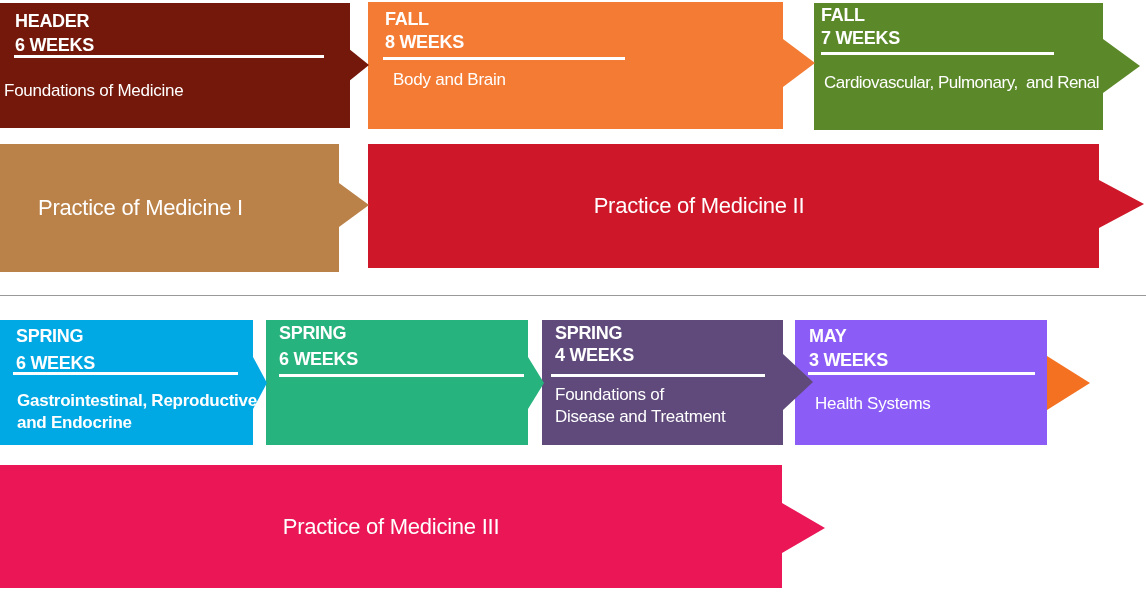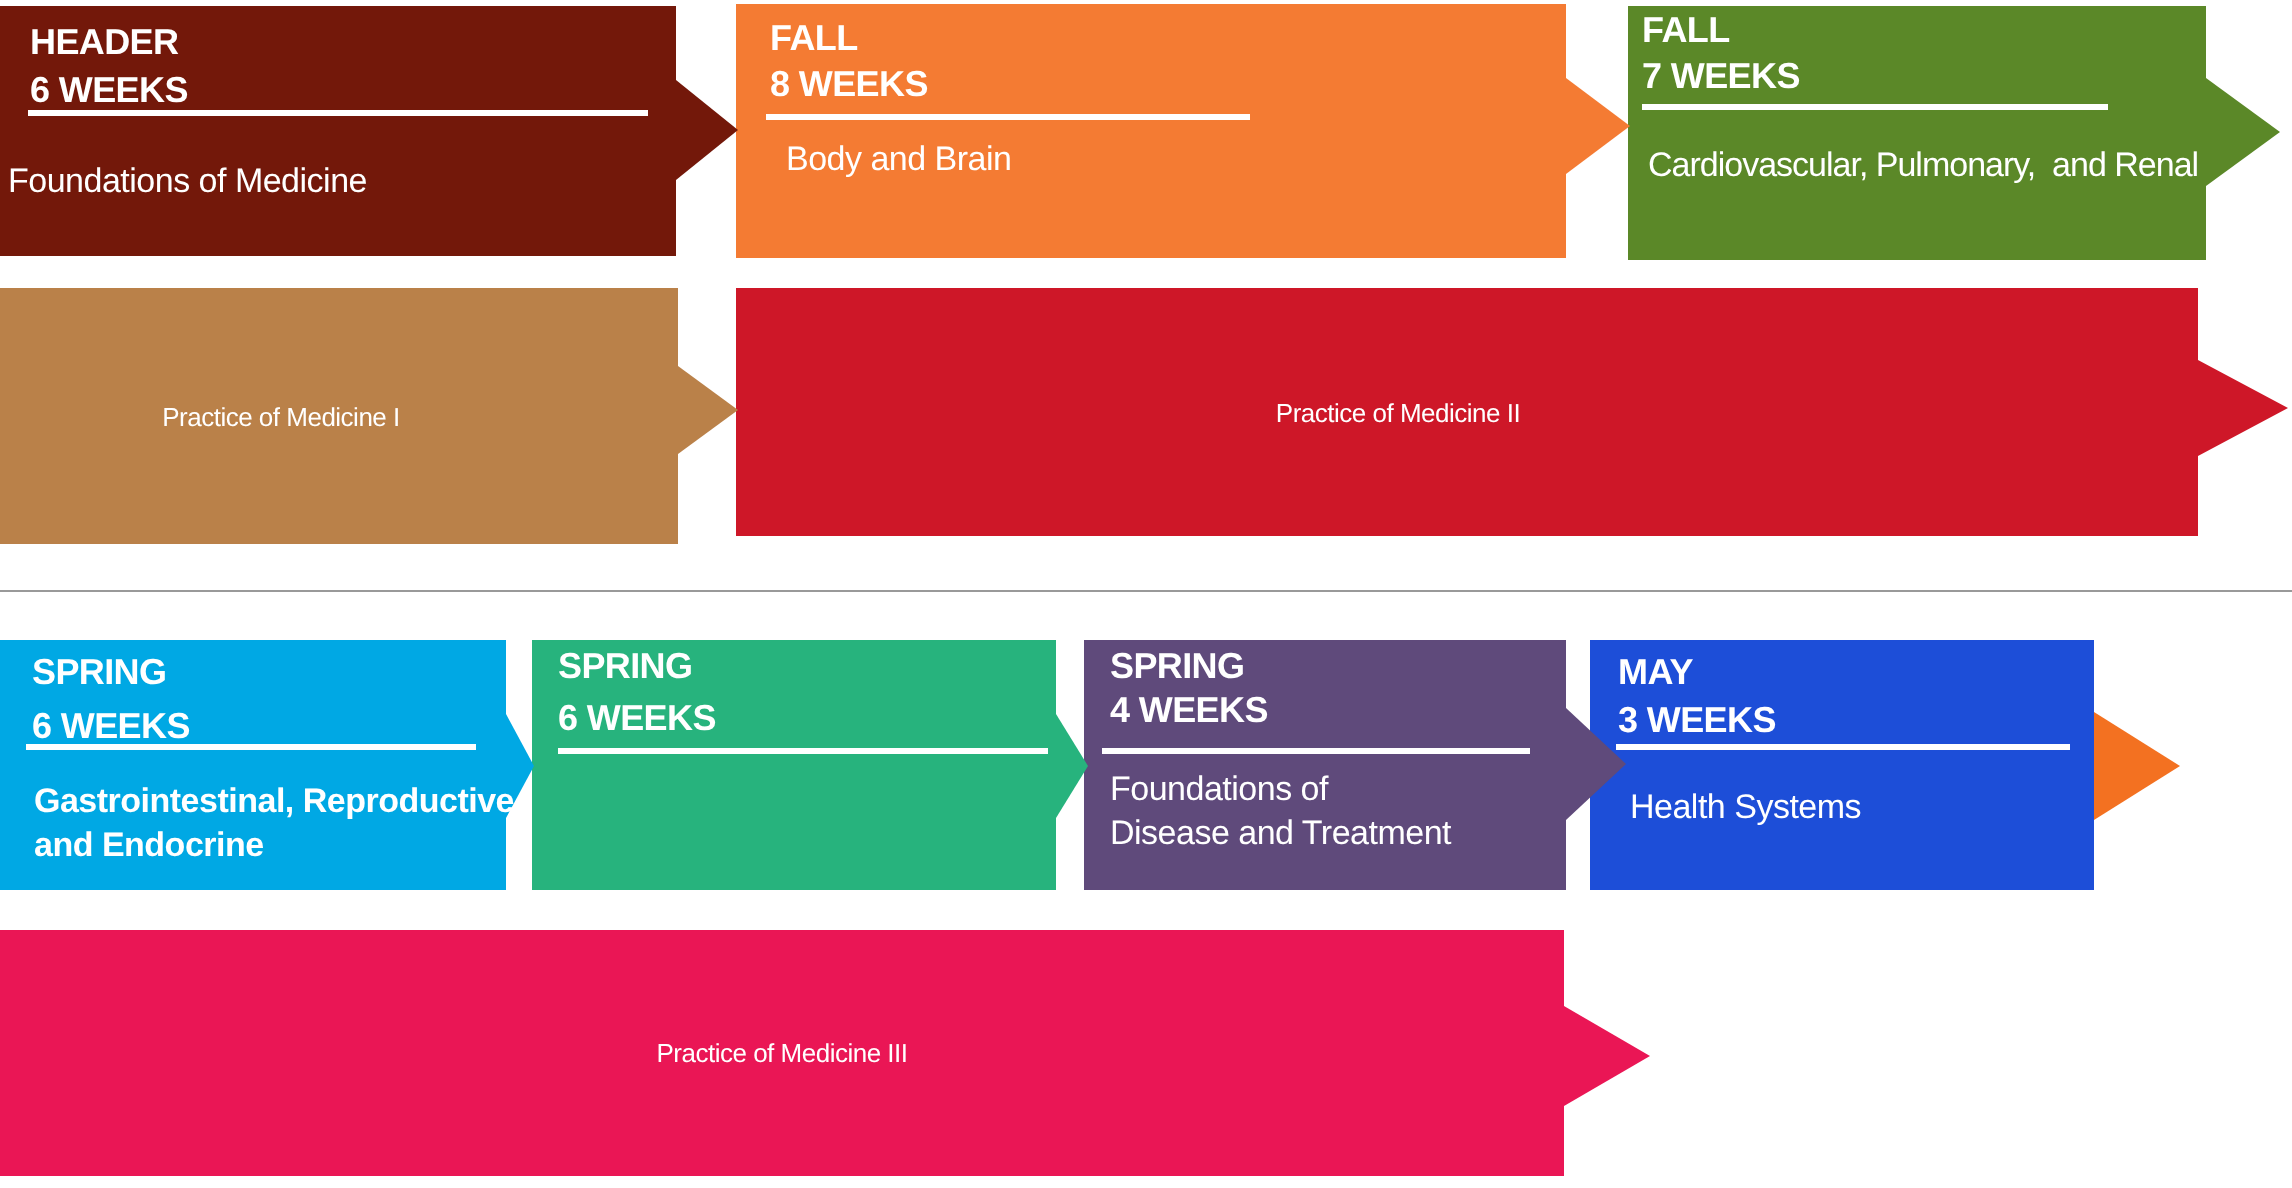--- a/index.html
+++ b/index.html
@@ -46,27 +46,27 @@
   }
   .center-label {
     position: absolute;
     top: 0;
     bottom: 0;
     left: 0;
     right: 0;
     display: flex;
     align-items: center;
     justify-content: center;
-    font-size: 13px;
+    font-size: 22px;
     letter-spacing: -0.25px;
     white-space: pre;
   }
 
   
-  #block-header-6weeks { left: 0; top: 3px; width: 338px; height: 125px; z-index: 13; }
+  #block-header-6weeks { left: 0; top: 3px; width: 338px; height: 125px; z-index: 13; padding-left: 12px; }
   #block-header-6weeks .arrowhead { left: 338px; top: 37px; border-top: 25px solid transparent; border-bottom: 25px solid transparent; border-left-width: 31px; border-left-style: solid; }
   #block-header-6weeks .term { left: 15px; top: 8px; }
   #block-header-6weeks .duration { left: 15px; top: 32px; }
   #block-header-6weeks .rule { left: 14px; top: 52px; width: 310px; }
   #block-header-6weeks .desc { left: 4px; top: 77px; }
 
   #block-fall-9weeks { left: 368px; top: 2px; width: 415px; height: 127px; z-index: 12; }
   #block-fall-9weeks .arrowhead { left: 415px; top: 37px; border-top: 24px solid transparent; border-bottom: 24px solid transparent; border-left-width: 32px; border-left-style: solid; }
   #block-fall-9weeks .term { left: 17px; top: 7px; }
   #block-fall-9weeks .duration { left: 17px; top: 30px; }
@@ -191,21 +191,21 @@
 
   <div class="block" id="block-spring-4weeks" style="background-color: rgb(95, 74, 123);">
     <span class="arrowhead" style="border-left-color: rgb(95, 74, 123);"></span>
     <div class="term">SPRING</div>
     <div class="duration">4 WEEKS</div>
     <div class="rule"></div>
     <div class="desc">Foundations of
 Disease and Treatment</div>
   </div>
 
-  <div class="block" id="block-may-3weeks" style="background-color: #1d4ed8;">
+  <div class="block" id="block-may-3weeks" style="background-color: #8b5cf6;">
     <span class="arrowhead" style="border-left-color: rgb(243, 113, 33);"></span>
     <div class="term">MAY</div>
     <div class="duration">3 WEEKS</div>
     <div class="rule"></div>
     <div class="desc">Health Systems</div>
   </div>
 
   <div class="block" id="block-pom3" style="background-color: rgb(234, 22, 85);">
     <span class="arrowhead" style="border-left-color: rgb(234, 22, 85);"></span>
     <div class="center-label">Practice of Medicine III</div>

